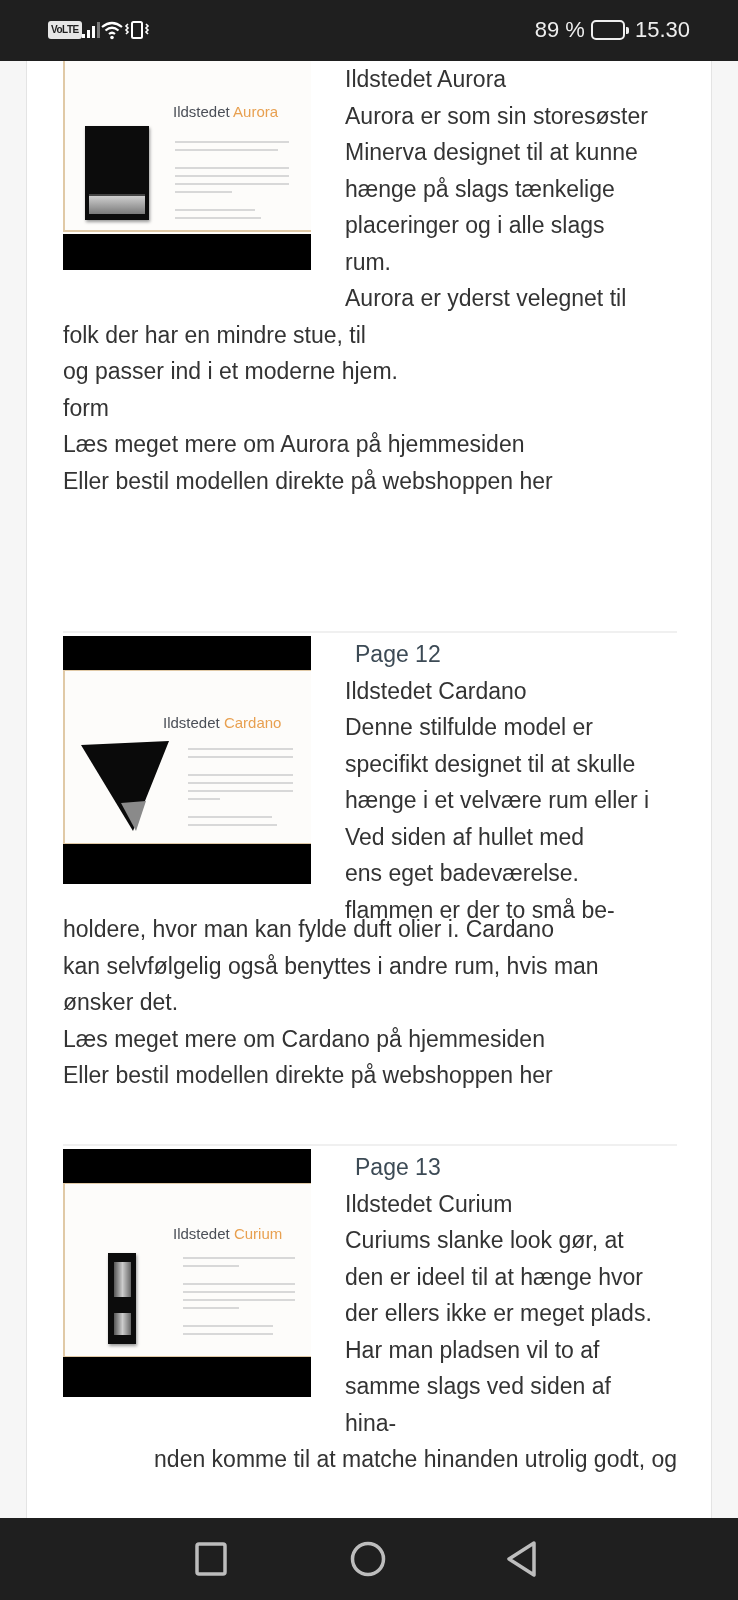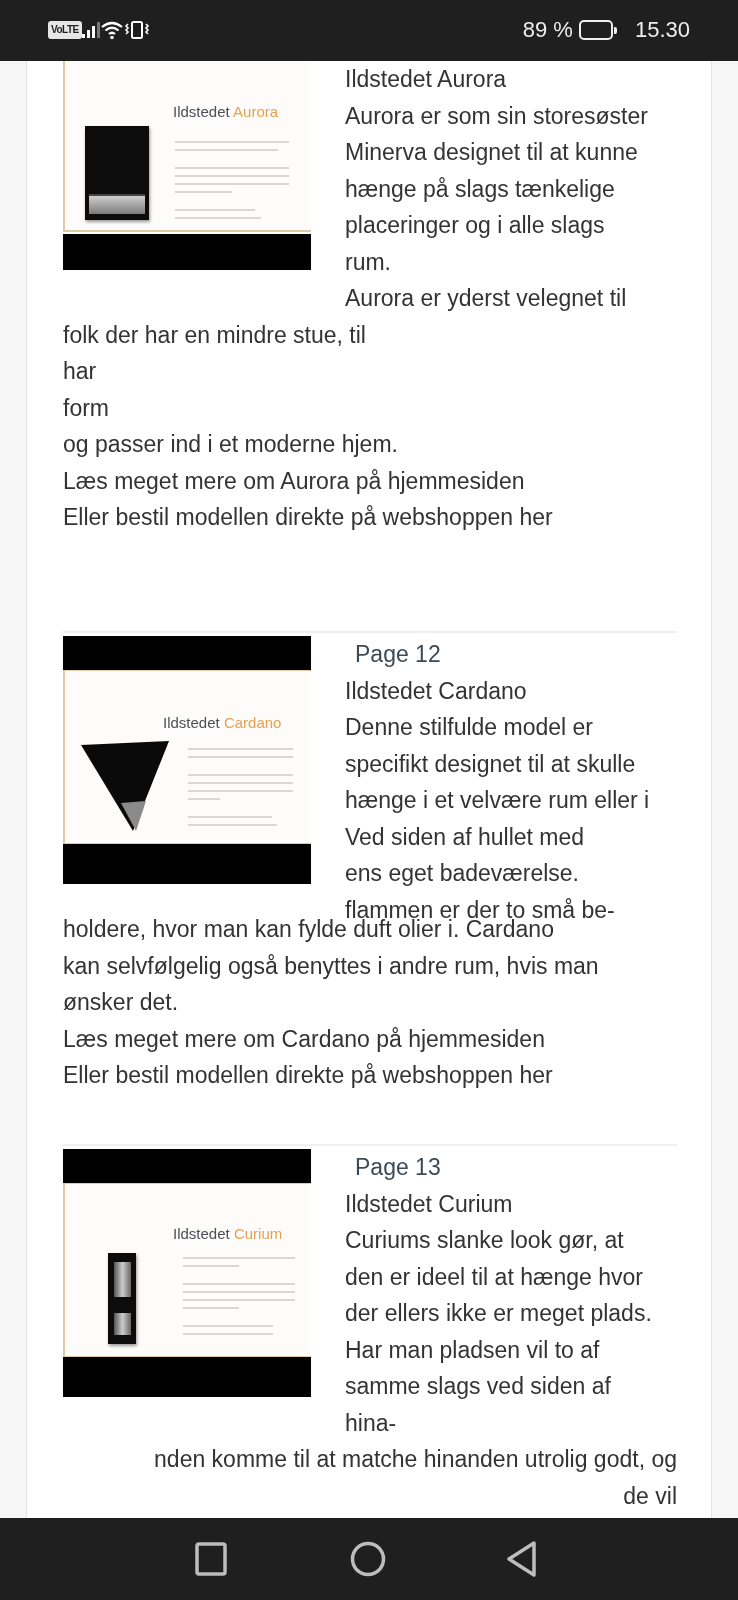--- a/index.html
+++ b/index.html
@@ -58,21 +58,21 @@
     </svg>
     <svg width="26" height="20" viewBox="0 0 26 20">
       <rect x="8" y="2" width="10" height="16" rx="1.5" stroke="#fff" stroke-width="2" fill="none"></rect>
       <path d="M4 4 l-2 2 2 2 -2 2 2 2 -2 2" stroke="#fff" stroke-width="1.6" fill="none"></path>
       <path d="M22 4 l2 2 -2 2 2 2 -2 2 2 2" stroke="#fff" stroke-width="1.6" fill="none"></path>
     </svg>
   </div>
   <div class="status-right">
     <span>89 %</span>
     <span class="battery"><span class="fill"></span></span>
-    <span style="margin-left:16px">15.30</span>
+    <span style="margin-left:4px">15.30</span>
   </div>
 </div>
 
 <div class="content">
   <div class="card">
 
     <div class="item" style="top:0;">
       <div class="thumb" style="top:-4px; height:213px;">
         <div class="frame" style="top:4px; height:171px; border-bottom:2px solid #e0c9a6;"></div>
 
@@ -100,23 +100,22 @@
         <div>Ildstedet Aurora</div>
         <div>Aurora er som sin storesøster</div>
         <div>Minerva designet til at kunne</div>
         <div>hænge på slags tænkelige</div>
         <div>placeringer og i alle slags</div>
         <div>rum.</div>
         <div>Aurora er yderst velegnet til</div>
       </div>
       <div class="text" style="position:absolute; left:0; top:255.5px; width:614px;">
         <div>folk der har en mindre stue, til</div>
-        <div>har</div>
+        <div>og passer ind i et moderne hjem.</div>
         <div>form</div>
-        <div>og passer ind i et moderne hjem.</div>
         <div>Læs meget mere om Aurora på hjemmesiden</div>
         <div>Eller bestil modellen direkte på webshoppen her</div>
       </div>
     </div>
 
     <div class="divider" style="top:570px;"></div>
 
     <div class="item" style="top:575px;">
       <div class="thumb" style="top:0; height:248px;">
         <div class="bar" style="top:0; height:35px; border-bottom:1px solid #e0c9a6;"></div>
@@ -193,21 +192,20 @@
         <div>Ildstedet Curium</div>
         <div>Curiums slanke look gør, at</div>
         <div>den er ideel til at hænge hvor</div>
         <div>der ellers ikke er meget plads.</div>
         <div>Har man pladsen vil to af</div>
         <div>samme slags ved siden af</div>
         <div>hina-</div>
       </div>
       <div class="text" style="position:absolute; left:0; top:292px; width:614px;text-align:right;">
         <div>nden komme til at matche hinanden utrolig godt, og</div>
-        <div>de vil</div>
       </div>
     </div>
 
   </div>
 </div>
 
 <div class="nav-bar">
   <svg class="nav-btn" style="left:194px;" width="34" height="38" viewBox="0 0 34 38">
     <rect x="3" y="4" width="28" height="30" rx="2" stroke="#bdbdbd" stroke-width="3.5" fill="none"></rect>
   </svg>

